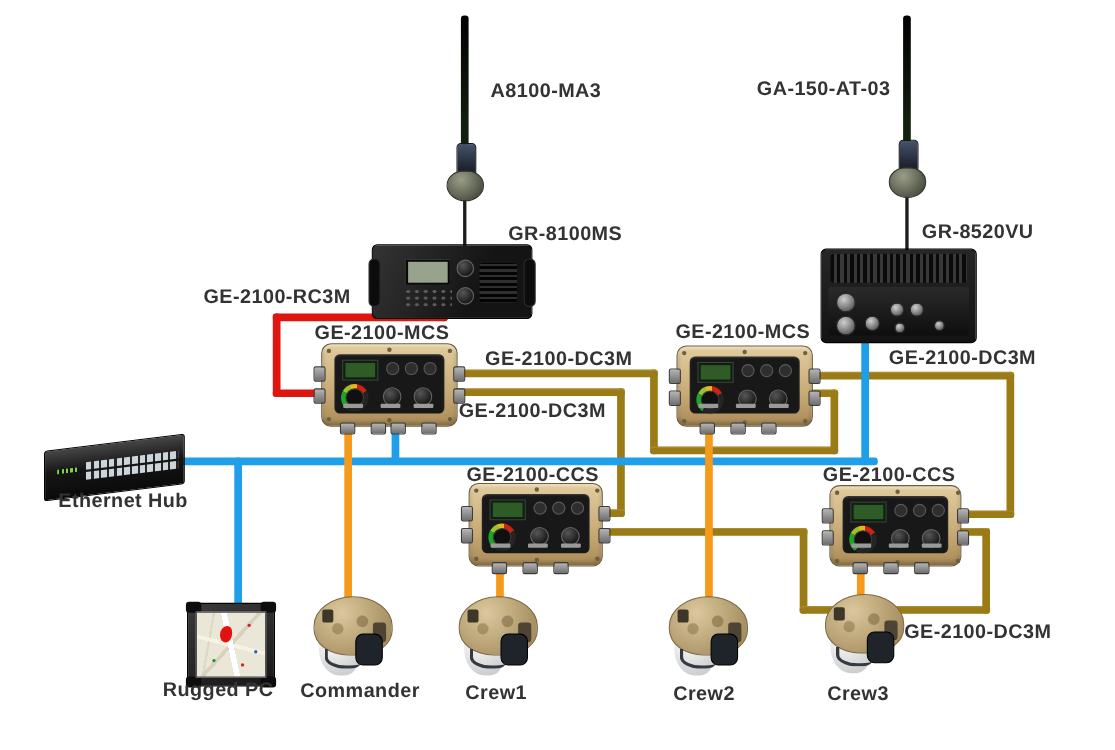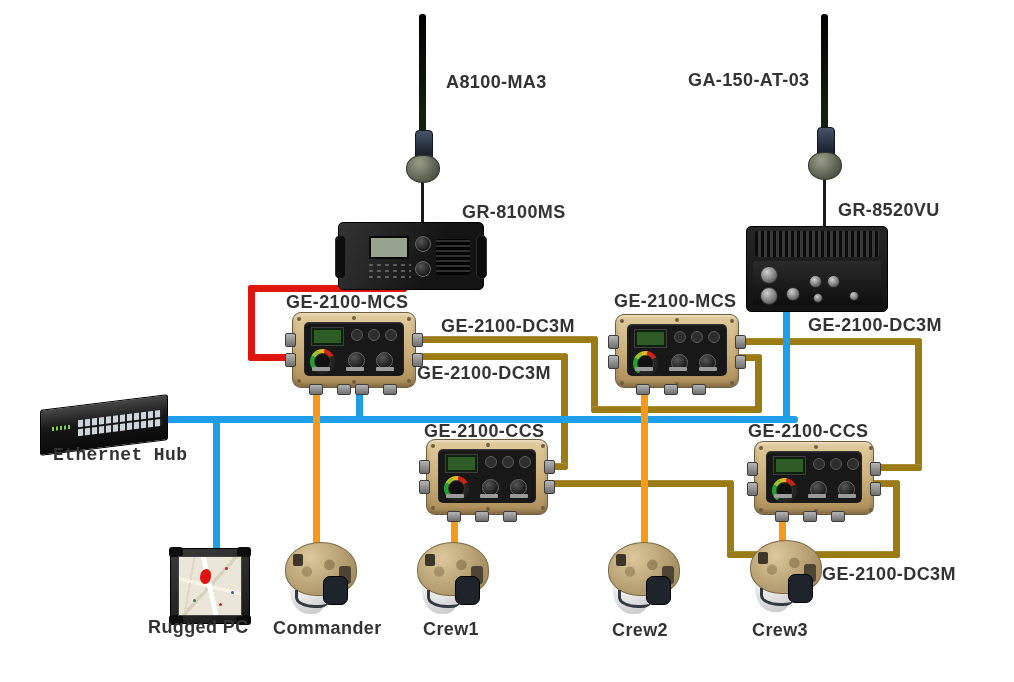--- a/index.html
+++ b/index.html
@@ -326,28 +326,29 @@
     <div class="mount"></div>
     <div class="rail"></div>
     <div class="cup"></div>
     <div class="mic"></div>
   </div>
 
   <div class="lbl" style="left:446px;top:72px;">A8100-MA3</div>
   <div class="lbl" style="left:688px;top:70px;">GA-150-AT-03</div>
   <div class="lbl" style="left:462px;top:202px;">GR-8100MS</div>
   <div class="lbl" style="left:838px;top:200px;">GR-8520VU</div>
+  <div class="lbl" style="left:185px;top:259px;">GE-2100-RC3M</div>
   <div class="lbl" style="left:286px;top:292px;">GE-2100-MCS</div>
   <div class="lbl" style="left:614px;top:291px;">GE-2100-MCS</div>
   <div class="lbl" style="left:441px;top:316px;">GE-2100-DC3M</div>
   <div class="lbl" style="left:808px;top:315px;">GE-2100-DC3M</div>
   <div class="lbl" style="left:417px;top:363px;">GE-2100-DC3M</div>
   <div class="lbl" style="left:424px;top:421px;">GE-2100-CCS</div>
   <div class="lbl" style="left:748px;top:421px;">GE-2100-CCS</div>
-  <div class="lbl" style="left:53px;top:445px;font-family:Liberation Mono, monospace;">Ethernet Hub</div>
+  <div class="lbl" style="left:53px;top:445px;">Ethernet Hub</div>
   <div class="lbl" style="left:822px;top:564px;">GE-2100-DC3M</div>
   <div class="lbl" style="left:148px;top:617px;">Rugged PC</div>
   <div class="lbl" style="left:273px;top:618px;">Commander</div>
   <div class="lbl" style="left:423px;top:619px;">Crew1</div>
   <div class="lbl" style="left:612px;top:620px;">Crew2</div>
   <div class="lbl" style="left:752px;top:620px;">Crew3</div>
 
 </div>
 
 </body></html>

